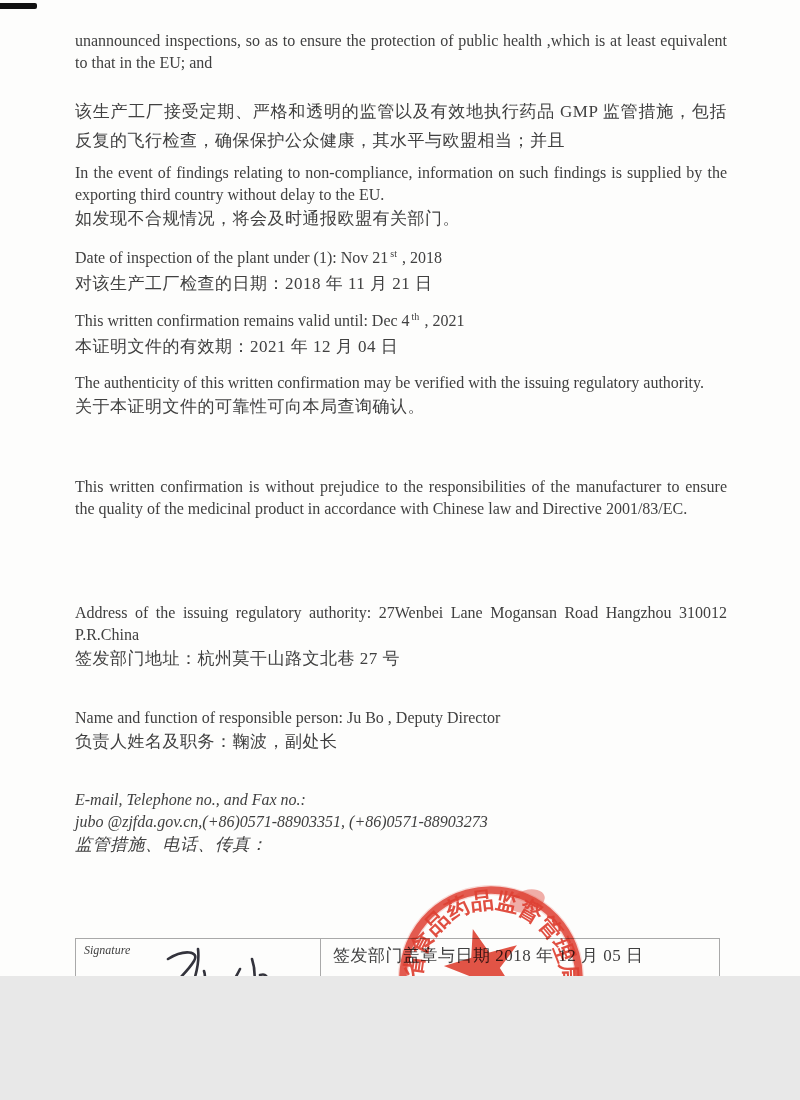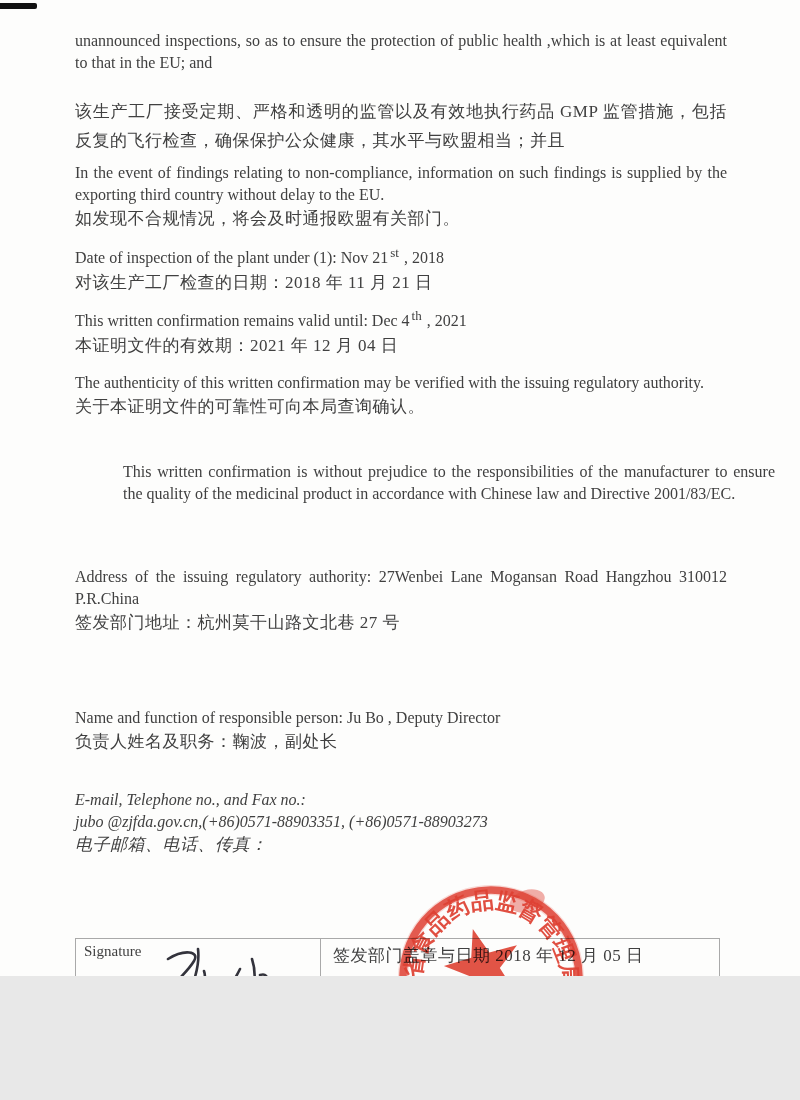--- a/index.html
+++ b/index.html
@@ -25,37 +25,37 @@
     text-align:justify;
   }
   .en.single{text-align:left;}
   .zh{
     font-size:17px;line-height:26px;
     text-align:justify;
     letter-spacing:0.5px;
   }
   .zh.single{text-align:left;}
   .sup{
-    font-size:13px;
+    font-size:10px;
     position:relative;top:-6px;
     margin-left:2px;margin-right:1px;
   }
   .sig-table{
     position:absolute;left:75px;top:938px;
     width:643px;height:71px;
     border:1px solid #a9a9a9;
     display:flex;
   }
   .sig-cell{
     position:relative;width:245px;
     border-right:1px solid #a9a9a9;
     box-sizing:border-box;
     padding:5px 8px;
   }
-  .sig-label-top{position:absolute;left:8px;top:4px;font-size:15px;}
+  .sig-label-top{position:absolute;left:8px;top:4px;font-size:12px;font-style:italic;}
   .sig-label-bottom{position:absolute;left:8px;bottom:4px;font-size:17px;}
   .sig-scribble{position:absolute;left:78px;top:6px;}
   .stamp-cell{
     position:relative;flex:1;
     padding:4px 0 0 12px;
   }
   .stamp-cell .en{line-height:24px;text-align:left;}
   .stamp-cell .zh{line-height:26px;text-align:left;}
   .official-stamp{
     position:absolute;left:390px;top:877px;
@@ -94,38 +94,38 @@
   <div class="block" style="top:310px;">
     <div class="en single"><span>This written confirmation remains valid until: Dec 4</span><span class="sup">th</span><span> , 2021</span></div>
     <div class="zh single">本证明文件的有效期：2021 年 12 月 04 日</div>
   </div>
 
   <div class="block" style="top:372px;">
     <div class="en">The authenticity of this written confirmation may be verified with the issuing regulatory authority.</div>
     <div class="zh single">关于本证明文件的可靠性可向本局查询确认。</div>
   </div>
 
-  <div class="block" style="top:461px;margin-left:48px;">
+  <div class="block" style="top:476px;">
     <div class="en">This written confirmation is without prejudice to the responsibilities of the manufacturer to ensure the quality of the medicinal product in accordance with Chinese law and Directive 2001/83/EC.</div>
   </div>
 
-  <div class="block" style="top:566px;">
+  <div class="block" style="top:602px;">
     <div class="en">Address of the issuing regulatory authority: 27Wenbei Lane Mogansan Road Hangzhou 310012 P.R.China</div>
     <div class="zh single">签发部门地址：杭州莫干山路文北巷 27 号</div>
   </div>
 
   <div class="block" style="top:707px;">
     <div class="en single">Name and function of responsible person: Ju Bo , Deputy Director</div>
     <div class="zh single">负责人姓名及职务：鞠波，副处长</div>
   </div>
 
   <div class="block" style="top:789px;font-style:italic;">
     <div class="en single">E-mail, Telephone no., and Fax no.:</div>
     <div class="en single">jubo @zjfda.gov.cn,(+86)0571-88903351, (+86)0571-88903273</div>
-    <div class="zh single" style="line-height:23px;">电子邮箱、电话、传真：</div>
+    <div class="zh single" style="line-height:23px;">监管措施、电话、传真：</div>
   </div>
 
   <div class="sig-table">
     <div class="sig-cell">
       <div class="sig-label-top">Signature</div>
       <div class="sig-label-bottom">签字</div>
       <svg class="sig-scribble" width="140" height="62" viewBox="0 0 140 62">
         <g fill="none" stroke="#33333c" stroke-width="2.6" stroke-linecap="round" stroke-linejoin="round">
           <path d="M14,14 C30,4 46,6 40,16 C33,28 16,42 8,52 C24,36 42,30 48,36 C52,41 40,50 26,56 C44,50 54,38 50,26"></path>
           <path d="M44,4 C46,20 40,42 28,58"></path>

